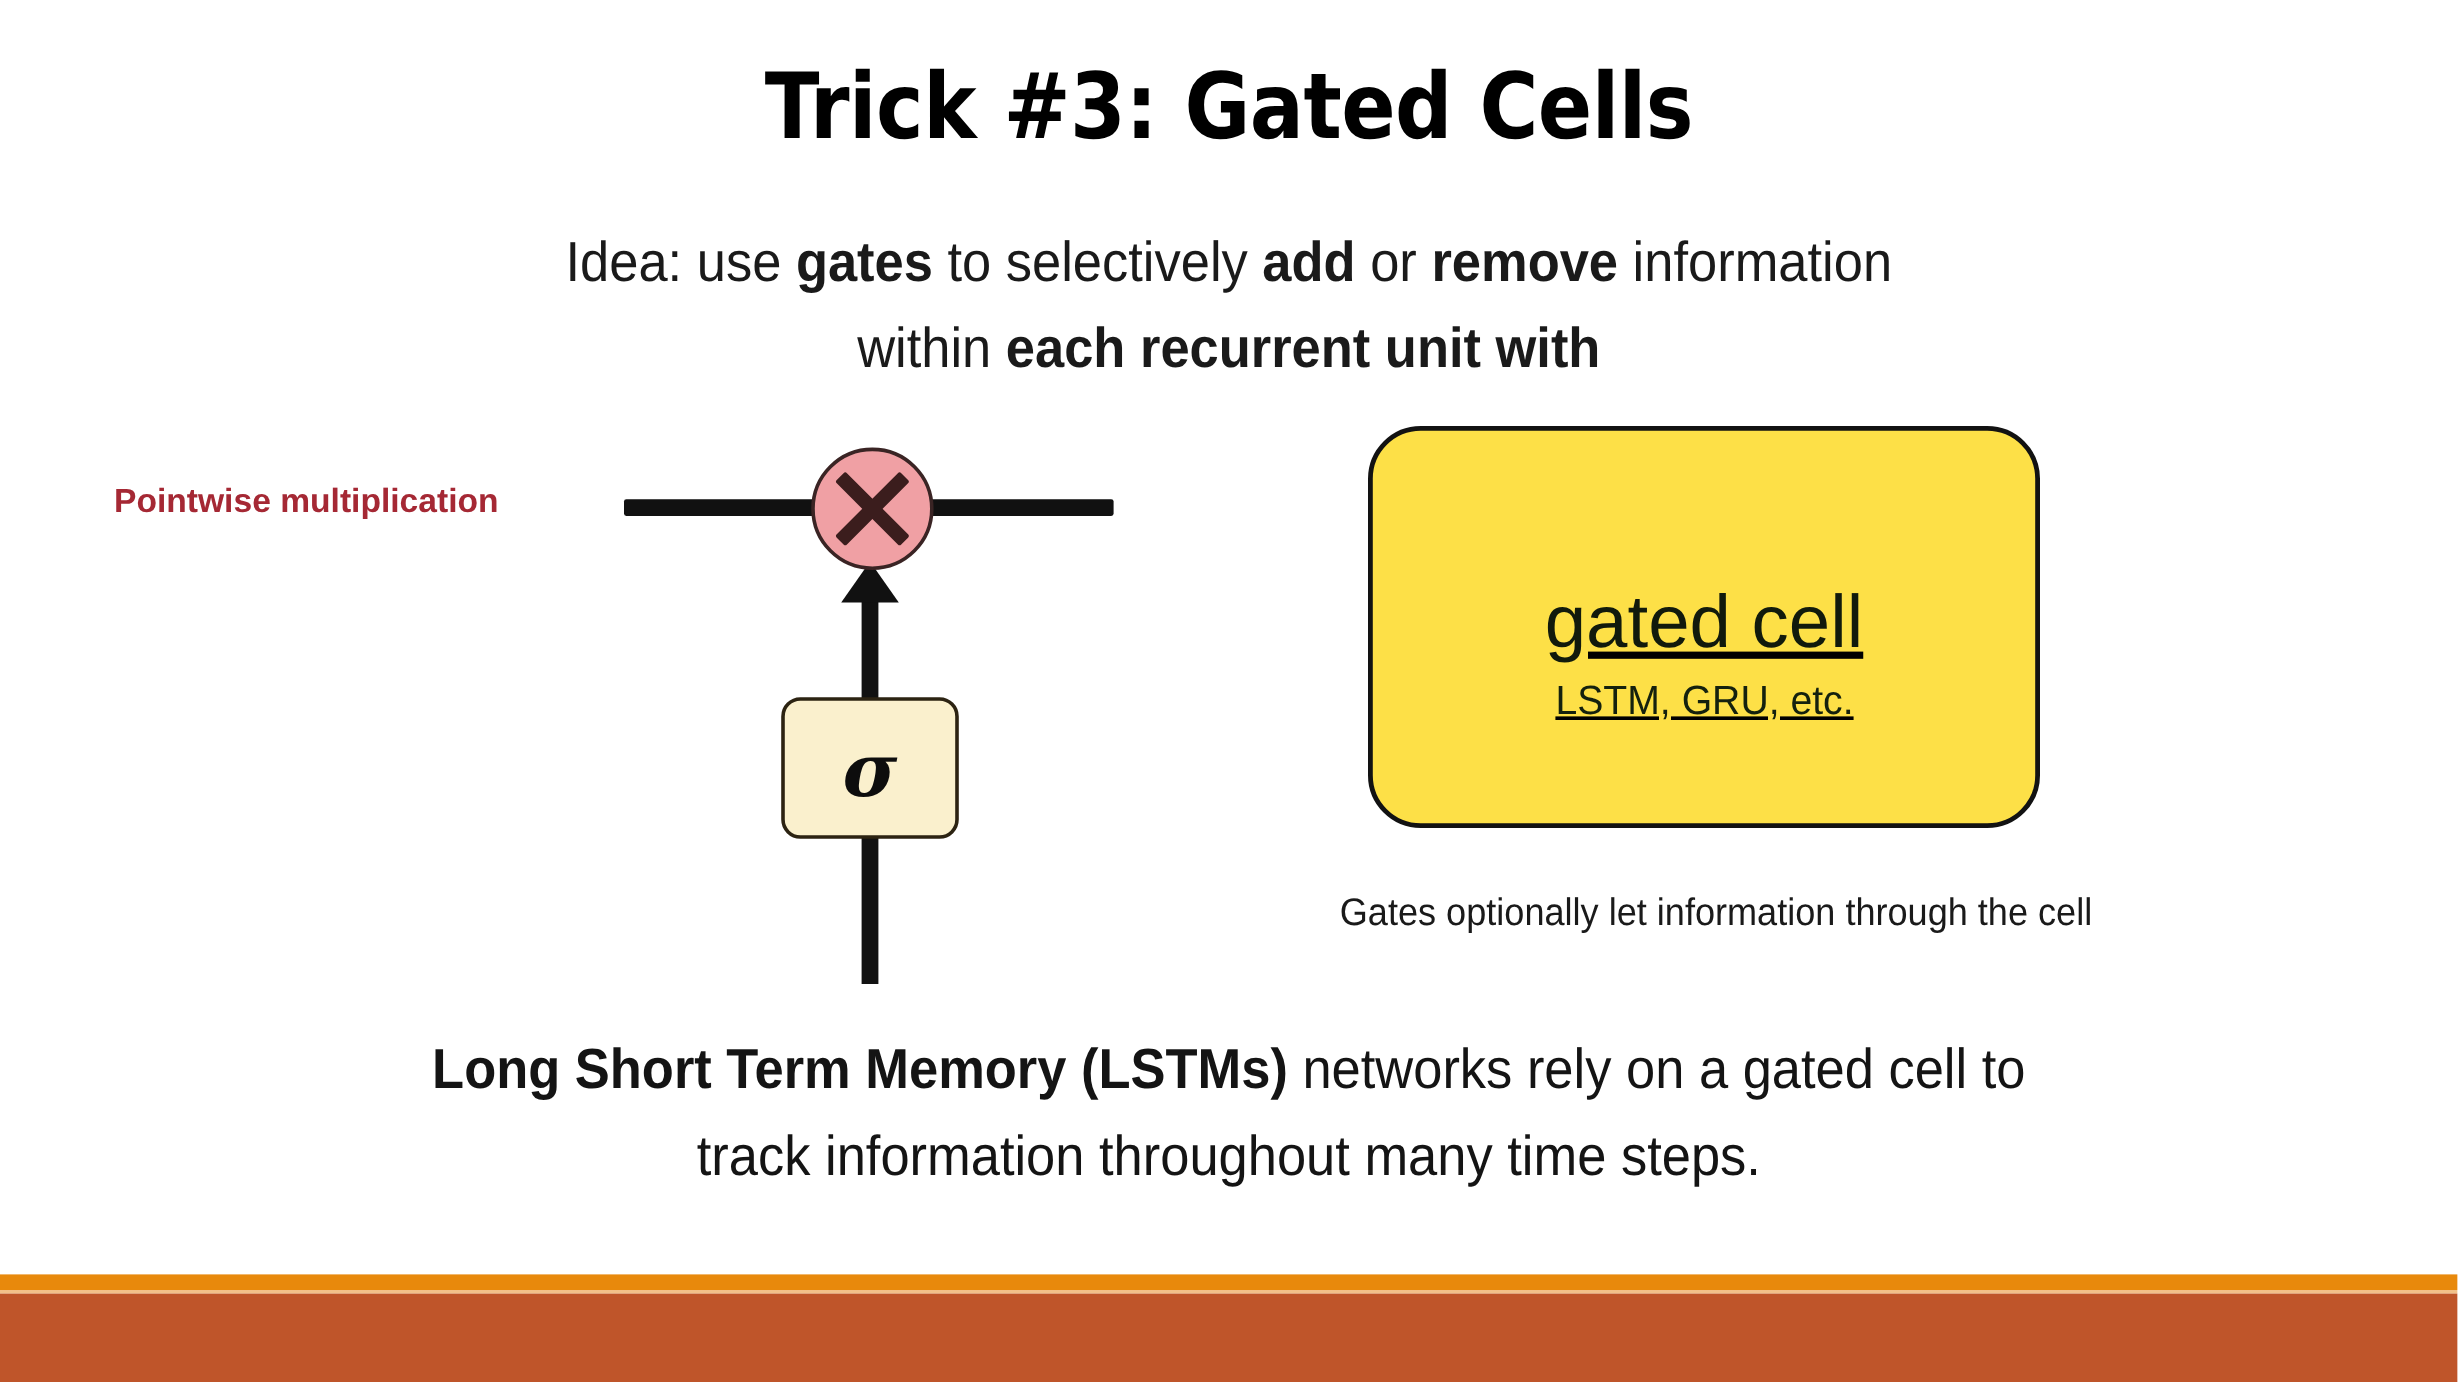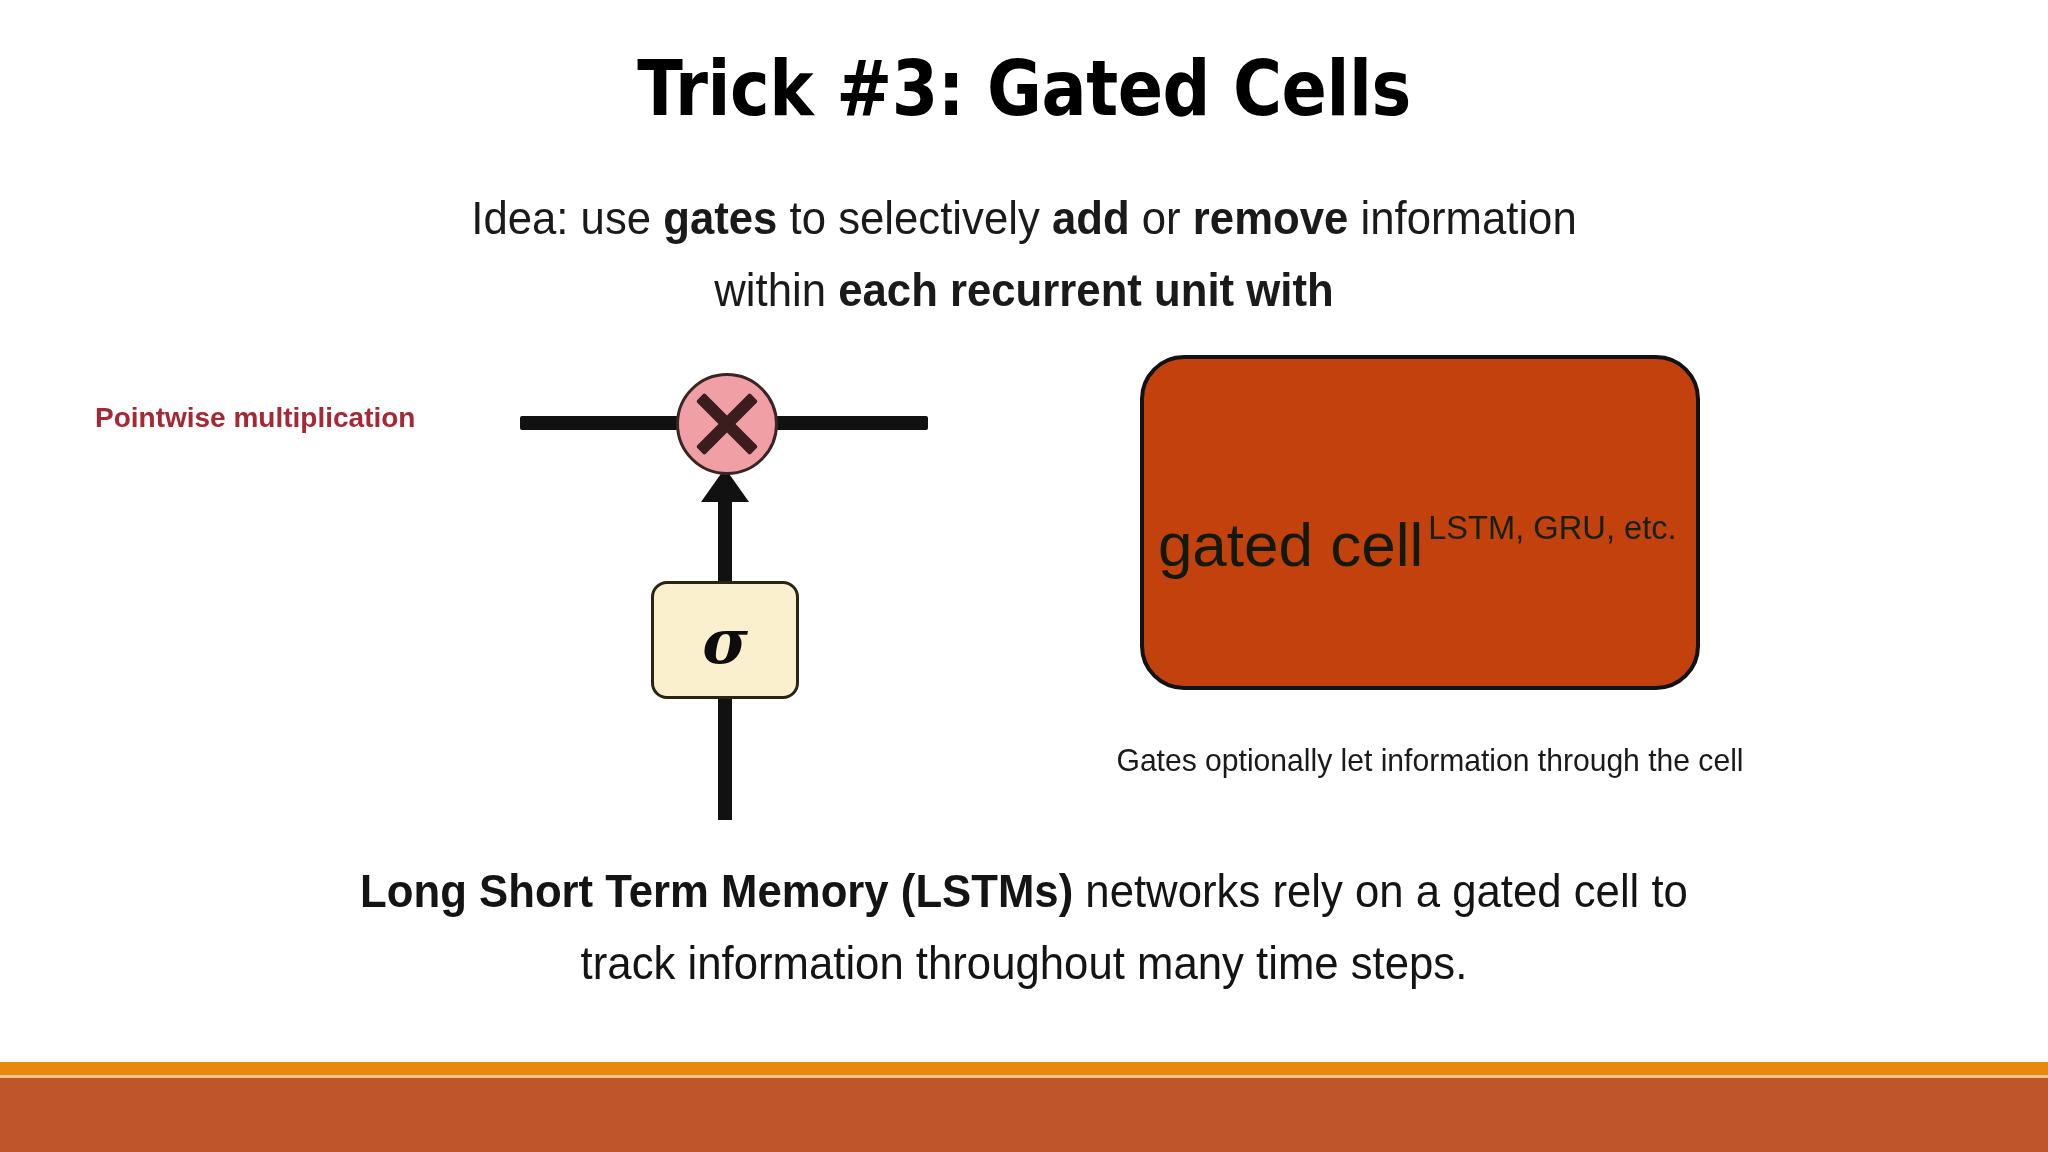--- a/index.html
+++ b/index.html
@@ -185,28 +185,29 @@
     background: #111111;
   }
 
   
   #gated-cell-box {
     position: absolute;
     left: 1140px;
     top: 355px;
     width: 560px;
     height: 335px;
-    background: #c2410c;
+    background: #fde047;
     border: 4px solid #121212;
     border-radius: 44px;
     box-sizing: border-box;
     display: flex;
-    flex-direction: row;
+    flex-direction: column;
     align-items: center;
     justify-content: center;
+    text-decoration: underline;
   }
   #gated-cell-title {
     font-family: "Liberation Sans", sans-serif;
     font-weight: 400;
     font-size: 62px;
     line-height: 70px;
     color: #111a0c;
     margin-top: 44px;
   }
   #gated-cell-sub {

